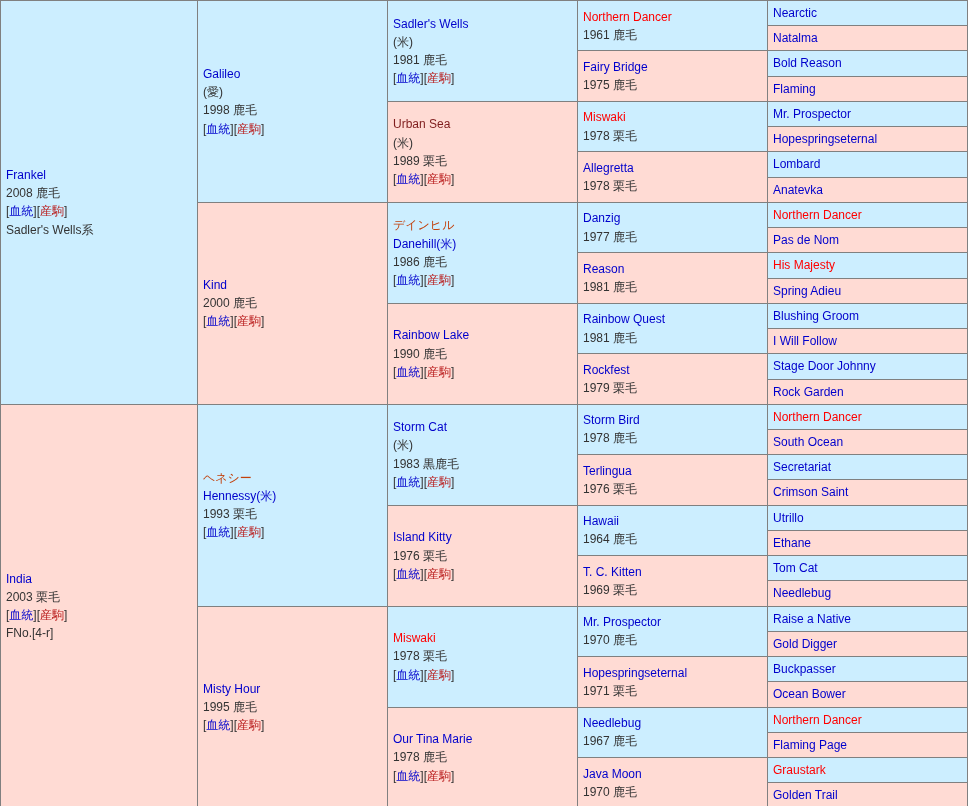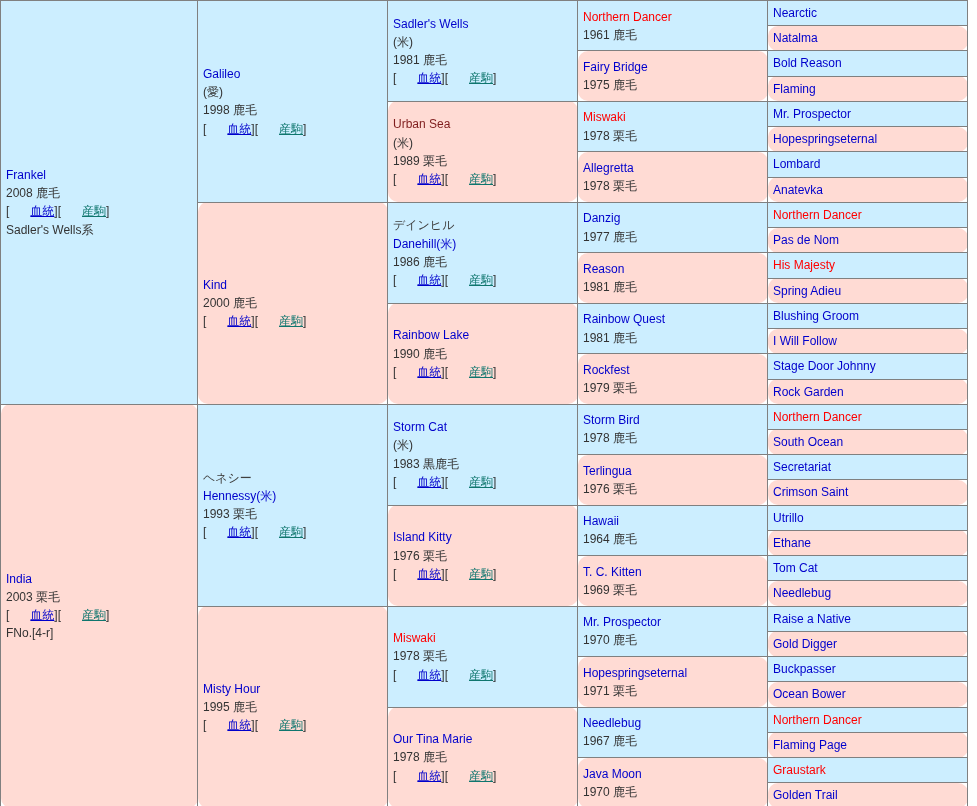--- a/index.html
+++ b/index.html
@@ -27,50 +27,48 @@
     border: 1px solid #808080;
     vertical-align: middle;
     padding: 3px 5px;
     line-height: 1.52;
     font-size: 12px;
     overflow: hidden;
   }
 
   
   td.sire { background: #cceeff; }
-  td.dam  { background: #ffdbd4; border-radius: 10px; }
+  td.dam  { background: #ffdbd4; }
 
   .horse-name {
     color: #0000cc;
     white-space: nowrap;
   }
   .horse-name.crossed { color: #ff0000; }
   .horse-name.alt { color: #7f1d1d; }
 
   .horse-jp {
-    color: #404040;
+    color: #c2410c;
     white-space: nowrap;
   }
 
   .horse-meta {
     color: #333333;
     white-space: nowrap;
   }
 
   .horse-links {
     color: #333333;
     white-space: nowrap;
   }
   .horse-links .lnk {
     color: #0000cc;
-    text-decoration: underline;
     cursor: pointer;
-    padding-left: 21px;
-  }
-  .horse-links .lnk.pink { color: #0f766e; }
+  }
+  .horse-links .lnk.pink { color: #b91c1c; }
 
   .line { display: block; }
 </style>
 </head>
 <body>
 
 <table class="pedigree">
   <colgroup>
     <col style="width:197px">
     <col style="width:190px">

